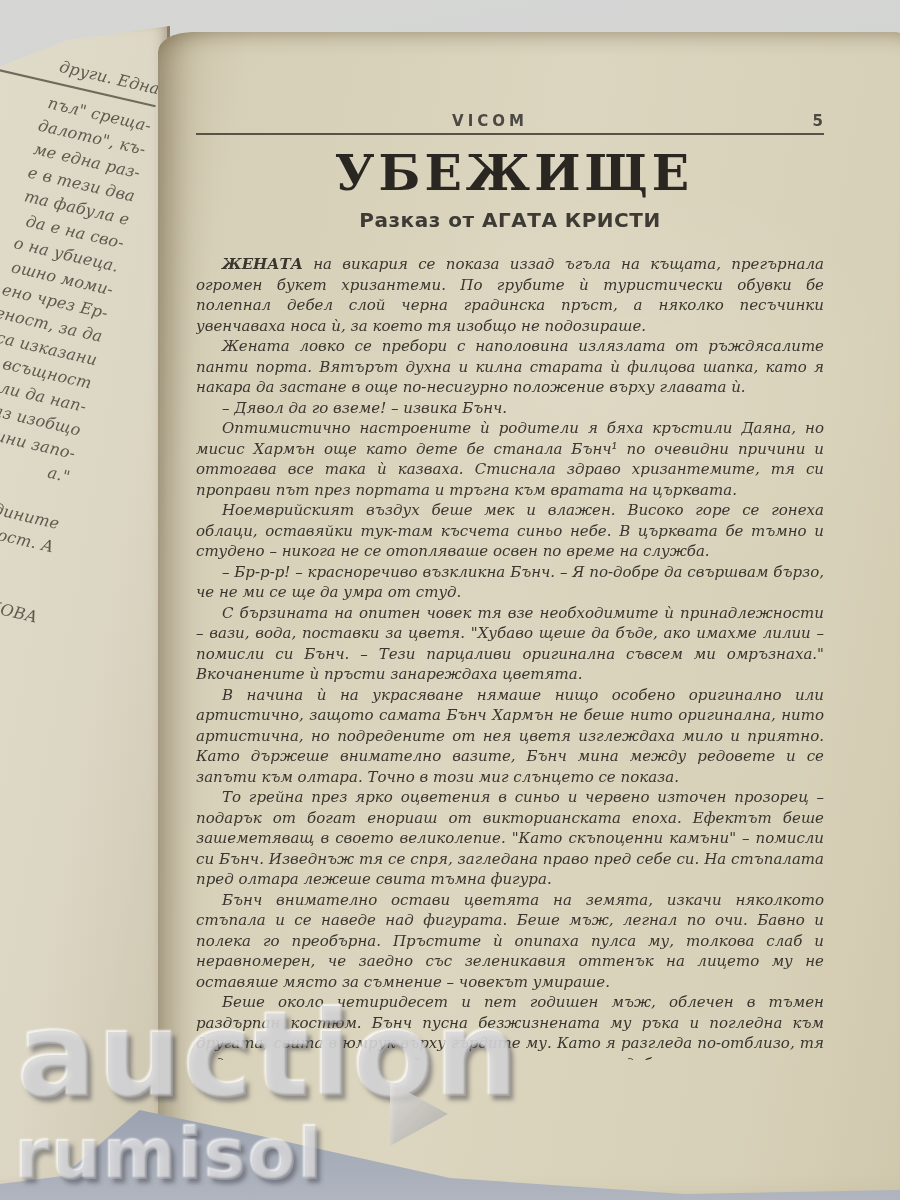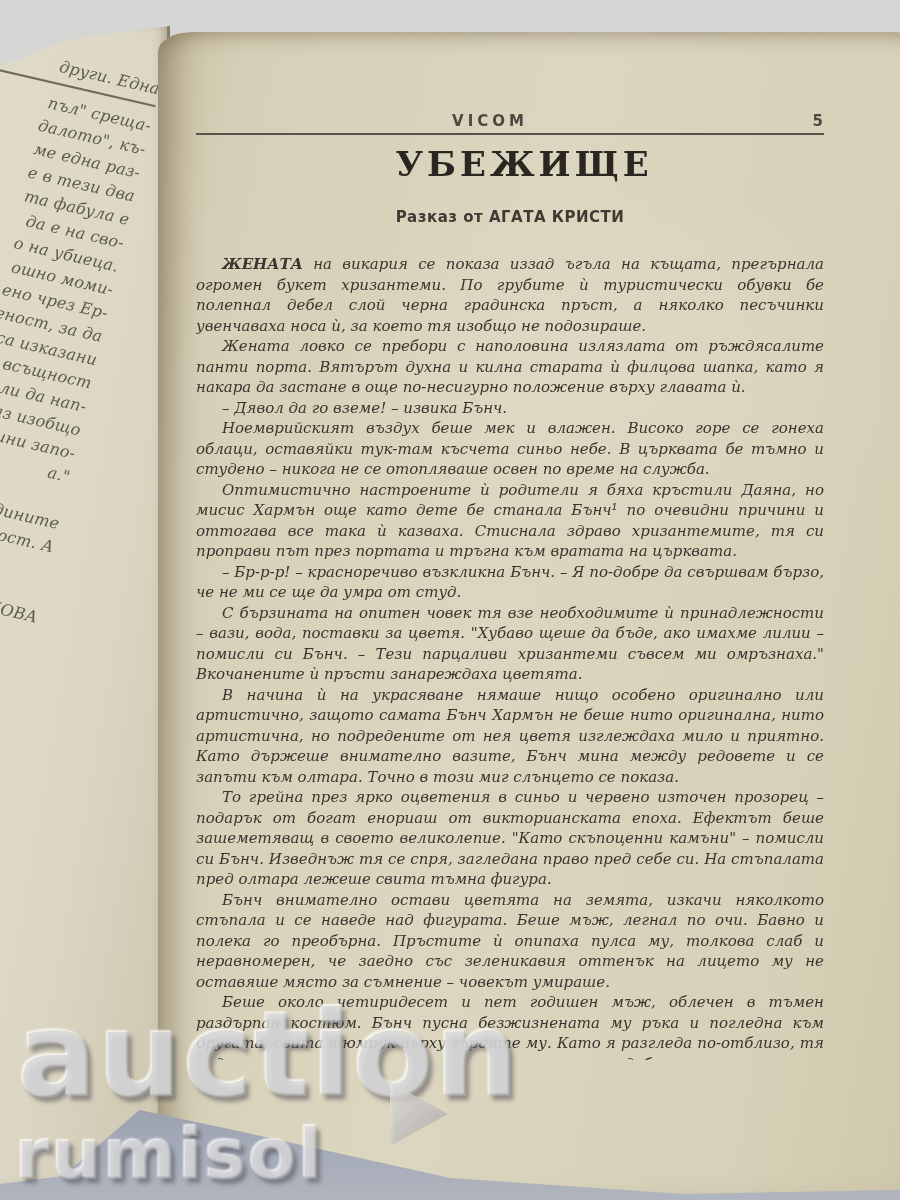--- a/index.html
+++ b/index.html
@@ -38,25 +38,25 @@
   
   .page-header{position:absolute;left:38px;top:80px;width:628px;
                display:flex;align-items:flex-end;
                border-bottom:2px solid #57534b;padding-bottom:3px;
                font-family:"DejaVu Sans",sans-serif;font-weight:bold;
                color:#4c4842;font-size:15px;}
   .magazine{flex:1;text-align:center;letter-spacing:4px;}
   .pagenum{width:40px;text-align:right;letter-spacing:1px;}
 
   
-  .story-title{position:absolute;left:52px;top:112px;width:628px;text-align:center;
-               font-family:"DejaVu Serif",serif;font-weight:bold;font-size:34px;
+  .story-title{position:absolute;left:42px;top:112px;width:628px;text-align:center;
+               font-family:"DejaVu Serif",serif;font-weight:bold;font-size:49px;
                letter-spacing:4px;color:#2a2722;}
   .story-byline{position:absolute;left:38px;top:176px;width:628px;text-align:center;
-               font-family:"DejaVu Sans",sans-serif;font-weight:bold;font-size:15px;
+               font-family:"DejaVu Sans",sans-serif;font-weight:bold;font-size:20px;
                color:#3e3b35;letter-spacing:.5px;}
 
   
   .story-body{position:absolute;left:38px;top:222px;width:628px;height:806px;
               overflow:hidden;
               font-style:italic;font-size:15px;line-height:20.5px;
               color:#39362f;text-align:justify;}
   .para{margin:0;text-indent:26px;}
   .para .lead{font-weight:bold;margin-top:36px;}
 
@@ -126,24 +126,24 @@
       <span class="pagenum">5</span>
     </div>
 
     <div class="story-title">УБЕЖИЩЕ</div>
     <div class="story-byline">Разказ от АГАТА КРИСТИ</div>
 
     <div class="story-body">
         <p class="para"><b class="lead">ЖЕНАТА</b> на викария се показа иззад ъгъла на къщата, прегърнала огромен букет хризантеми. По грубите ѝ туристически обувки бе полепнал дебел слой черна градинска пръст, а няколко песъчинки увенчаваха носа ѝ, за което тя изобщо не подозираше.</p>
         <p class="para">Жената ловко се пребори с наполовина излязлата от ръждясалите панти порта. Вятърът духна и килна старата ѝ филцова шапка, като я накара да застане в още по-несигурно положение върху главата ѝ.</p>
         <p class="para">– Дявол да го вземе! – извика Бънч.</p>
+        <p class="para">Оптимистично настроените ѝ родители я бяха кръстили Даяна, но мисис Хармън още като дете бе станала Бънч¹ по очевидни причини и оттогава все така ѝ казваха. Стиснала здраво хризантемите, тя си проправи път през портата и тръгна към вратата на църквата.</p>
         <p class="para">Ноемврийският въздух беше мек и влажен. Високо горе се гонеха облаци, оставяйки тук-там късчета синьо небе. В църквата бе тъмно и студено – никога не се отопляваше освен по време на служба.</p>
-        <p class="para">Оптимистично настроените ѝ родители я бяха кръстили Даяна, но мисис Хармън още като дете бе станала Бънч¹ по очевидни причини и оттогава все така ѝ казваха. Стиснала здраво хризантемите, тя си проправи път през портата и тръгна към вратата на църквата.</p>
         <p class="para">– Бр-р-р! – красноречиво възкликна Бънч. – Я по-добре да свършвам бързо, че не ми се ще да умра от студ.</p>
-        <p class="para">С бързината на опитен човек тя взе необходимите ѝ принадлежности – вази, вода, поставки за цветя. "Хубаво щеше да бъде, ако имахме лилии – помисли си Бънч. – Тези парцаливи хризантеми съвсем ми омръзнаха." Вкочанените ѝ пръсти занареждаха цветята.</p>
+        <p class="para">С бързината на опитен човек тя взе необходимите ѝ принадлежности – вази, вода, поставки за цветя. "Хубаво щеше да бъде, ако имахме лилии – помисли си Бънч. – Тези парцаливи оригинална съвсем ми омръзнаха." Вкочанените ѝ пръсти занареждаха цветята.</p>
         <p class="para">В начина ѝ на украсяване нямаше нищо особено оригинално или артистично, защото самата Бънч Хармън не беше нито оригинална, нито артистична, но подредените от нея цветя изглеждаха мило и приятно. Като държеше внимателно вазите, Бънч мина между редовете и се запъти към олтара. Точно в този миг слънцето се показа.</p>
         <p class="para">То грейна през ярко оцветения в синьо и червено източен прозорец – подарък от богат енориаш от викторианската епоха. Ефектът беше зашеметяващ в своето великолепие. "Като скъпоценни камъни" – помисли си Бънч. Изведнъж тя се спря, загледана право пред себе си. На стъпалата пред олтара лежеше свита тъмна фигура.</p>
         <p class="para">Бънч внимателно остави цветята на земята, изкачи няколкото стъпала и се наведе над фигурата. Беше мъж, легнал по очи. Бавно и полека го преобърна. Пръстите ѝ опипаха пулса му, толкова слаб и неравномерен, че заедно със зеленикавия оттенък на лицето му не оставяше място за съмнение – човекът умираше.</p>
         <p class="para">Беше около четиридесет и пет годишен мъж, облечен в тъмен раздърпан костюм. Бънч пусна безжизнената му ръка и погледна към другата, свита в юмрук върху гърдите му. Като я разгледа по-отблизо, тя видя, че пръстите му здраво стискаха нещо подобно на голямо парче марля или носна кърпа, която той притискаше силно към гърдите си. Около свитите му пръсти личаха петна от засъхнала тъмнокафява течност, "която – мислеше Бънч – сигурно е засъхнала кръв". Тя се поизправи и смръщи чело.</p>
       </div>
 
   </div>
 
   <div class="table-surface"></div>
 

